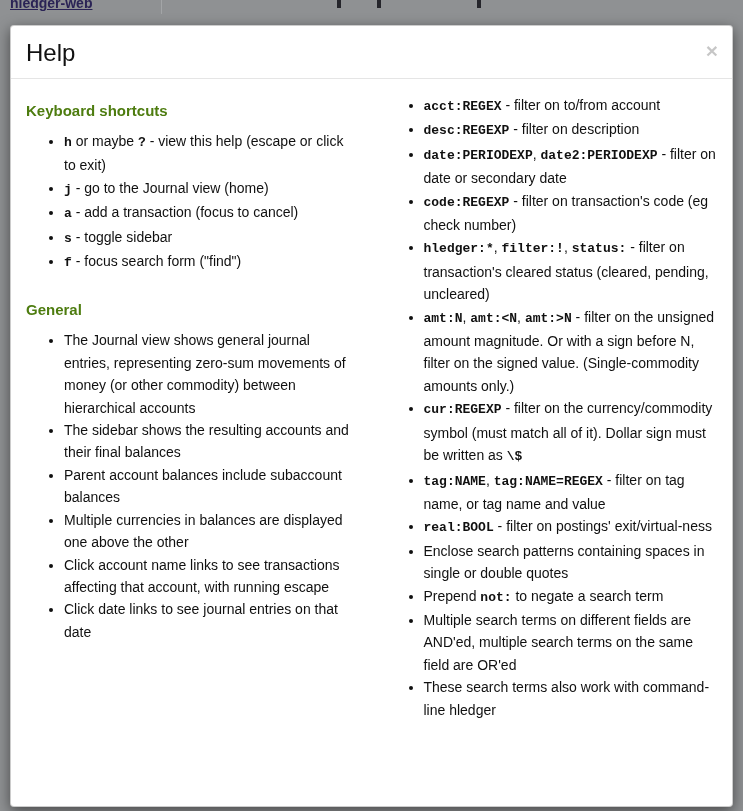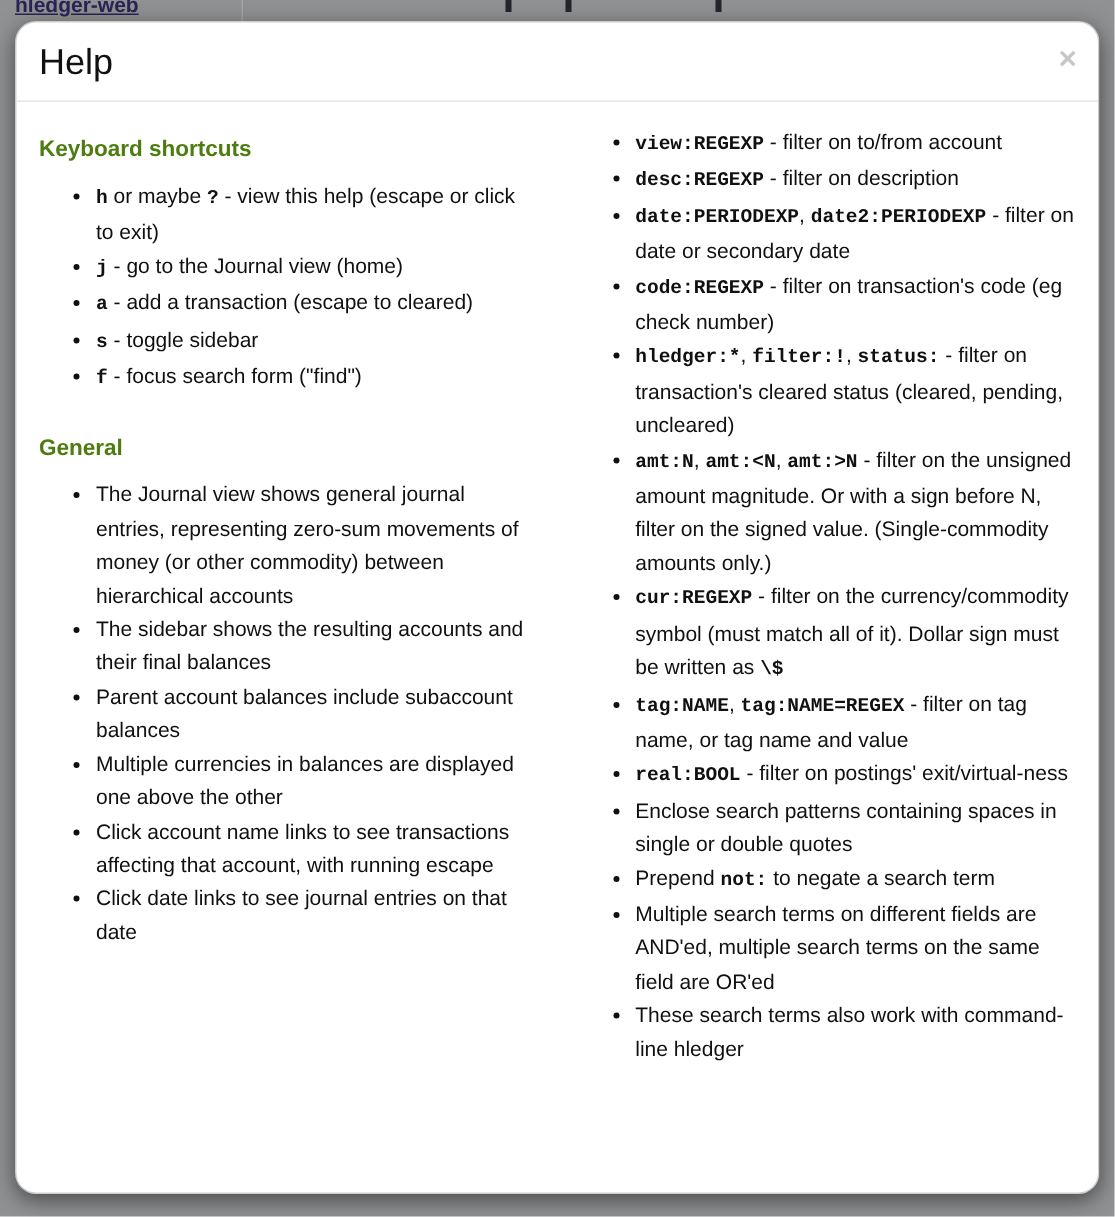--- a/index.html
+++ b/index.html
@@ -24,25 +24,25 @@
   }
   .stem {
     position: absolute; top: 0; width: 4px; height: 8px; background: #25252b;
   }
   .stem.s1 { left: 337px; }
   .stem.s2 { left: 377px; }
   .stem.s3 { left: 477px; }
 
   
   .modal {
-    position: absolute; left: 10px; top: 14px;
+    position: absolute; left: 10px; top: 25px;
     width: 723px; height: 782px; box-sizing: border-box;
     background: #ffffff;
     border: 1px solid rgba(0,0,0,0.2);
-    border-radius: 14px;
+    border-radius: 4px;
     box-shadow: 0 4px 14px rgba(0,0,0,0.5);
   }
   .modal-header {
     position: relative;
     padding: 12px 15px 11px;
     border-bottom: 1px solid #e5e5e5;
   }
   .modal-title {
     margin: 0; font-size: 24px; line-height: 29px;
     font-weight: 500; color: #111;
@@ -94,37 +94,37 @@
     <div class="modal-header">
       <div class="modal-title">Help</div>
       <button class="close-btn">×</button>
     </div>
     <div class="modal-body">
       <div class="help-col left">
           <div class="section-heading">Keyboard shortcuts</div>
           <ul class="help-list">
             <li><code class="term">h</code><span> or maybe </span><code class="term">?</code><span> - view this help (escape or click to exit)</span></li>
             <li><code class="term">j</code><span> - go to the Journal view (home)</span></li>
-            <li><code class="term">a</code><span> - add a transaction (escape to cleared)</span></li>
+            <li><code class="term">a</code><span> - add a transaction (focus to cancel)</span></li>
             <li><code class="term">s</code><span> - toggle sidebar</span></li>
             <li><code class="term">f</code><span> - focus search form ("find")</span></li>
           </ul>
           <div class="section-heading">General</div>
           <ul class="help-list">
             <li><span>The Journal view shows general journal entries, representing zero-sum movements of money (or other commodity) between hierarchical accounts</span></li>
             <li><span>The sidebar shows the resulting accounts and their final balances</span></li>
             <li><span>Parent account balances include subaccount balances</span></li>
             <li><span>Multiple currencies in balances are displayed one above the other</span></li>
             <li><span>Click account name links to see transactions affecting that account, with running escape</span></li>
             <li><span>Click date links to see journal entries on that date</span></li>
           </ul>
         </div>
       <div class="help-col right">
           <ul class="help-list">
-            <li><code class="term">view:REGEXP</code><span> - filter on to/from account</span></li>
+            <li><code class="term">acct:REGEX</code><span> - filter on to/from account</span></li>
             <li><code class="term">desc:REGEXP</code><span> - filter on description</span></li>
             <li><code class="term">date:PERIODEXP</code><span>, </span><code class="term">date2:PERIODEXP</code><span> - filter on date or secondary date</span></li>
             <li><code class="term">code:REGEXP</code><span> - filter on transaction's code (eg check number)</span></li>
             <li><code class="term">hledger:*</code><span>, </span><code class="term">filter:!</code><span>, </span><code class="term">status:</code><span> - filter on transaction's cleared status (cleared, pending, uncleared)</span></li>
             <li><code class="term">amt:N</code><span>, </span><code class="term">amt:&lt;N</code><span>, </span><code class="term">amt:&gt;N</code><span> - filter on the unsigned amount magnitude. Or with a sign before N, filter on the signed value. (Single-commodity amounts only.)</span></li>
             <li><code class="term">cur:REGEXP</code><span> - filter on the currency/commodity symbol (must match all of it). Dollar sign must be written as </span><code class="term">\$</code></li>
             <li><code class="term">tag:NAME</code><span>, </span><code class="term">tag:NAME=REGEX</code><span> - filter on tag name, or tag name and value</span></li>
             <li><code class="term">real:BOOL</code><span> - filter on postings' exit/virtual-ness</span></li>
             <li><span>Enclose search patterns containing spaces in single or double quotes</span></li>
             <li><span>Prepend </span><code class="term">not:</code><span> to negate a search term</span></li>

